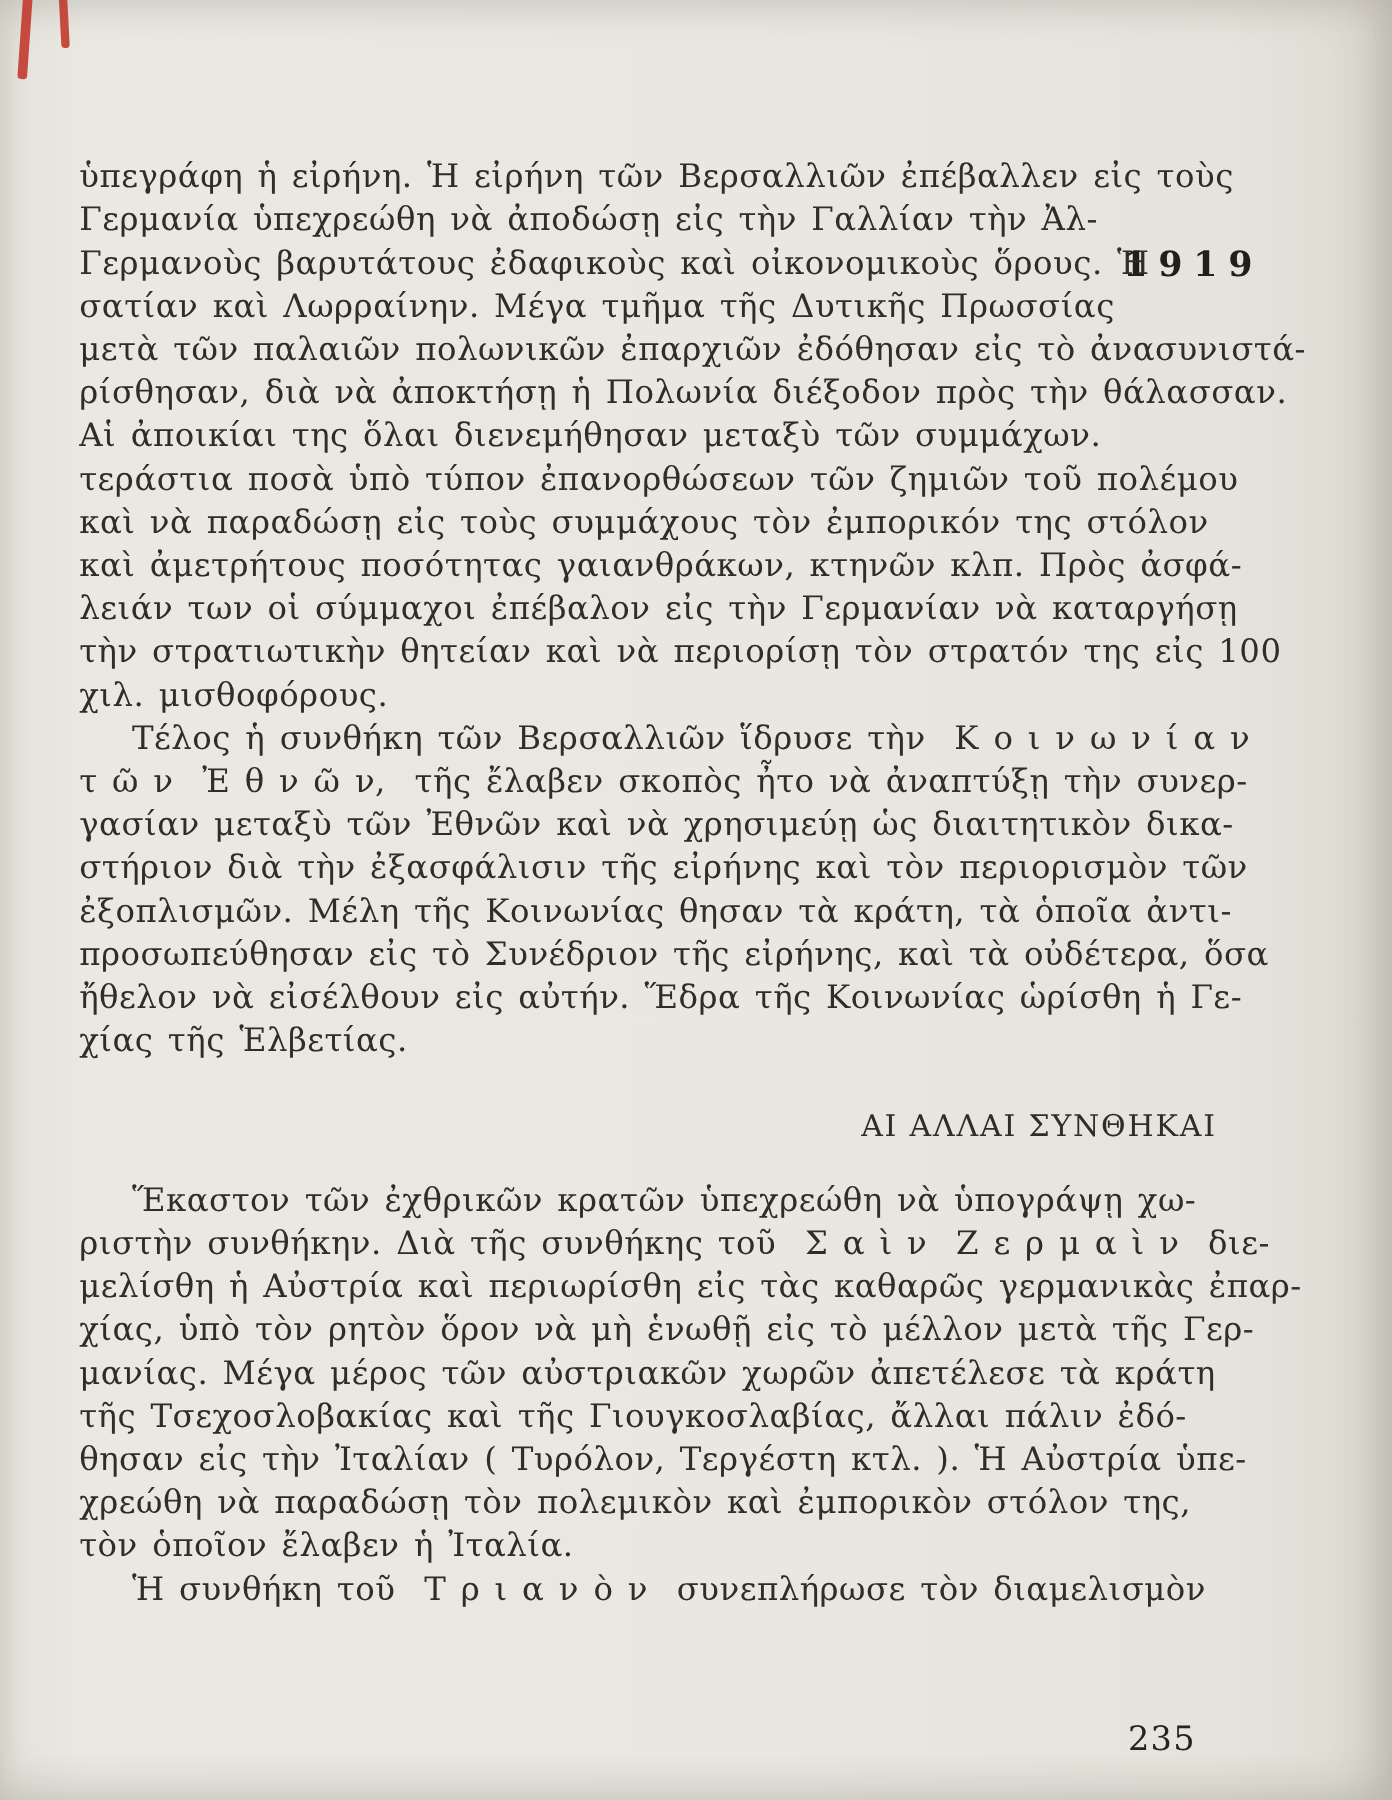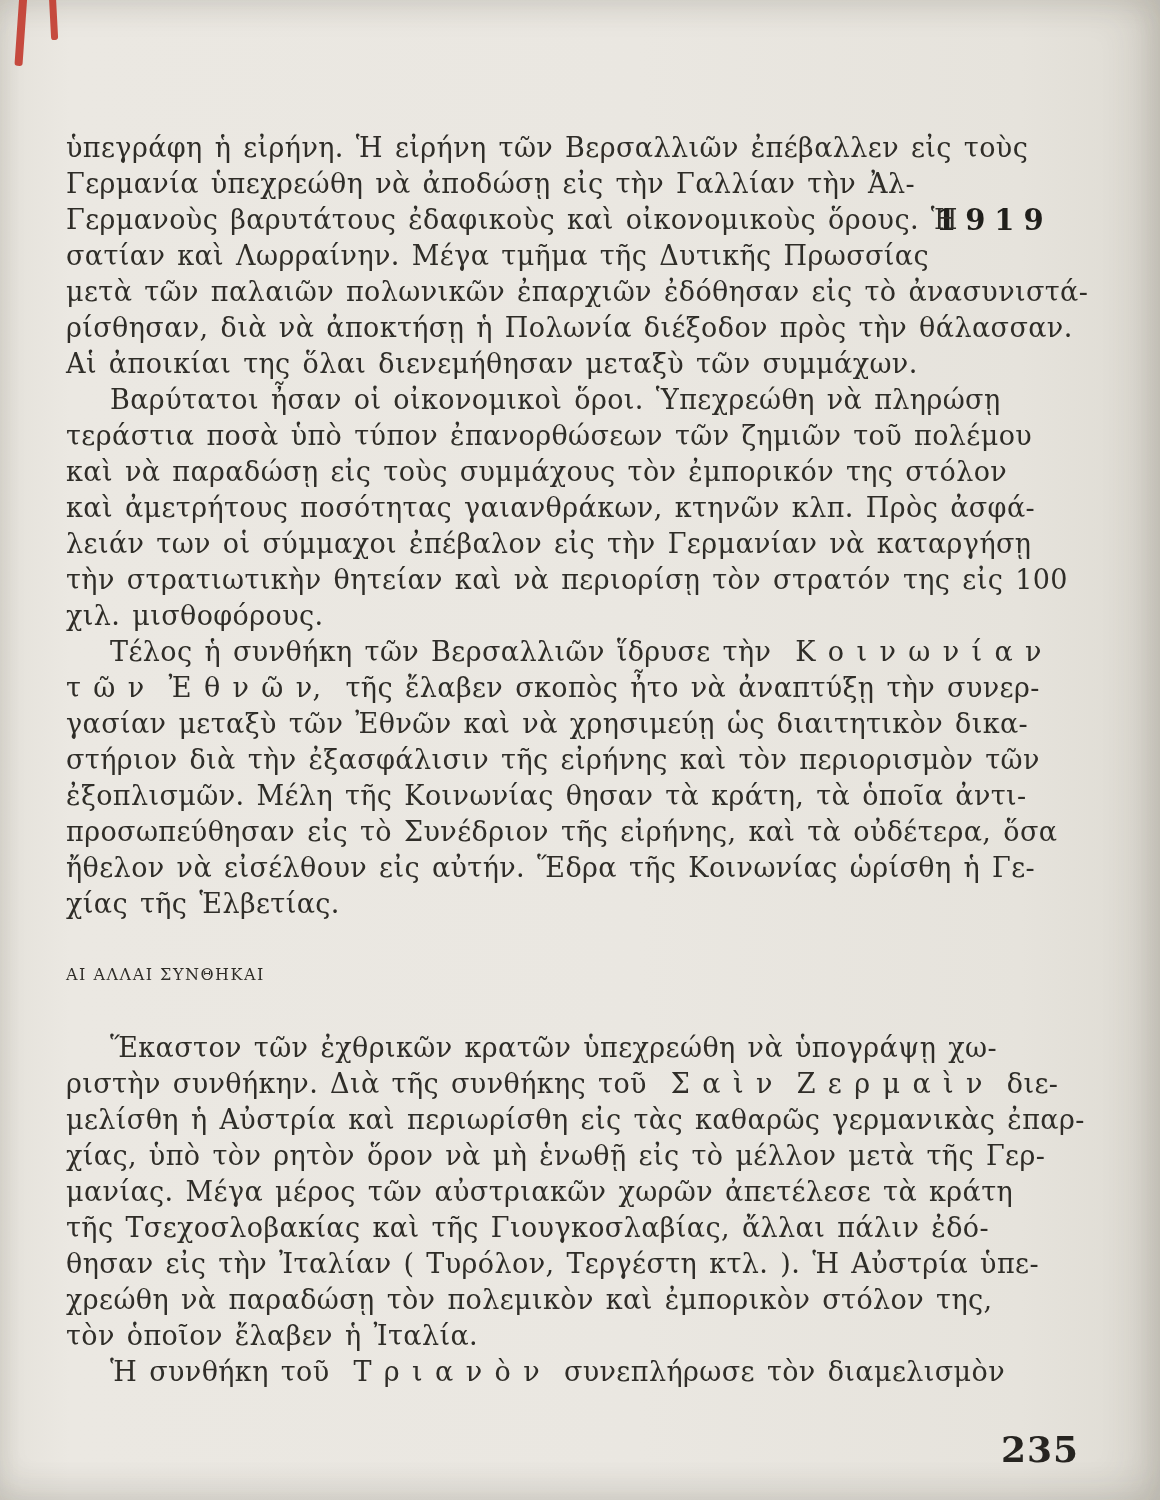--- a/index.html
+++ b/index.html
@@ -54,66 +54,66 @@
     color: #2f2d28;
     white-space: pre;
     letter-spacing: 0.4px;
     word-spacing: 3px;
   }
   .line.indent {
     padding-left: 44px;
   }
   .heading {
     margin-top: 36px;
-    margin-bottom: 38px;
+    margin-bottom: 27px;
     height: 34px;
     line-height: 34px;
-    font-size: 16px;
+    font-size: 25px;
     letter-spacing: 1.5px;
     color: #2f2d28;
     white-space: pre;
+    text-align: right;
   }
   .margin-year {
     position: absolute;
     left: 936px;
     top: 202px;
     font-size: 29px;
     line-height: 36px;
     font-weight: bold;
     letter-spacing: 9px;
     color: #201f1b;
     white-space: pre;
   }
   .page-number {
     position: absolute;
-    left: 1001px;
+    left: 940px;
     top: 1432px;
-    font-size: 36px;
+    font-size: 28px;
     line-height: 34px;
-    font-weight: 700;
+    font-weight: 400;
     letter-spacing: 1px;
     color: #262420;
   }
 </style>
 </head>
 <body>
 
 <div class="page">
   <div class="red-mark red-mark-1"></div>
   <div class="red-mark red-mark-2"></div>
   <div class="margin-year">1919</div>
   <div class="text-block" id="text-block">
       <div class="line">ὑπεγράφη ἡ εἰρήνη. Ἡ εἰρήνη τῶν Βερσαλλιῶν ἐπέβαλλεν εἰς τοὺς</div>
       <div class="line">Γερμανία ὑπεχρεώθη νὰ ἀποδώσῃ εἰς τὴν Γαλλίαν τὴν Ἀλ-</div>
       <div class="line">Γερμανοὺς βαρυτάτους ἐδαφικοὺς καὶ οἰκονομικοὺς ὅρους. Ἡ</div>
       <div class="line">σατίαν καὶ Λωρραίνην. Μέγα τμῆμα τῆς Δυτικῆς Πρωσσίας</div>
       <div class="line">μετὰ τῶν παλαιῶν πολωνικῶν ἐπαρχιῶν ἐδόθησαν εἰς τὸ ἀνασυνιστά-</div>
       <div class="line">ρίσθησαν, διὰ νὰ ἀποκτήσῃ ἡ Πολωνία διέξοδον πρὸς τὴν θάλασσαν.</div>
       <div class="line">Αἱ ἀποικίαι της ὅλαι διενεμήθησαν μεταξὺ τῶν συμμάχων.</div>
-      <div class="line indent">Βαρύτατοι ἦσαν οἱ οἰκονομικοὶ ὅροι. Ὑπεχρεώθη νὰ πληρώσῃ</div>
       <div class="line">τεράστια ποσὰ ὑπὸ τύπον ἐπανορθώσεων τῶν ζημιῶν τοῦ πολέμου</div>
       <div class="line">καὶ νὰ παραδώσῃ εἰς τοὺς συμμάχους τὸν ἐμπορικόν της στόλον</div>
       <div class="line">καὶ ἀμετρήτους ποσότητας γαιανθράκων, κτηνῶν κλπ. Πρὸς ἀσφά-</div>
       <div class="line">λειάν των οἱ σύμμαχοι ἐπέβαλον εἰς τὴν Γερμανίαν νὰ καταργήσῃ</div>
       <div class="line">τὴν στρατιωτικὴν θητείαν καὶ νὰ περιορίσῃ τὸν στρατόν της εἰς 100</div>
       <div class="line">χιλ. μισθοφόρους.</div>
       <div class="line indent">Τέλος ἡ συνθήκη τῶν Βερσαλλιῶν ἵδρυσε τὴν  Κ ο ι ν ω ν ί α ν</div>
       <div class="line">τ ῶ ν  Ἐ θ ν ῶ ν,  τῆς ἔλαβεν σκοπὸς ἦτο νὰ ἀναπτύξῃ τὴν συνερ-</div>
       <div class="line">γασίαν μεταξὺ τῶν Ἐθνῶν καὶ νὰ χρησιμεύῃ ὡς διαιτητικὸν δικα-</div>
       <div class="line">στήριον διὰ τὴν ἐξασφάλισιν τῆς εἰρήνης καὶ τὸν περιορισμὸν τῶν</div>

